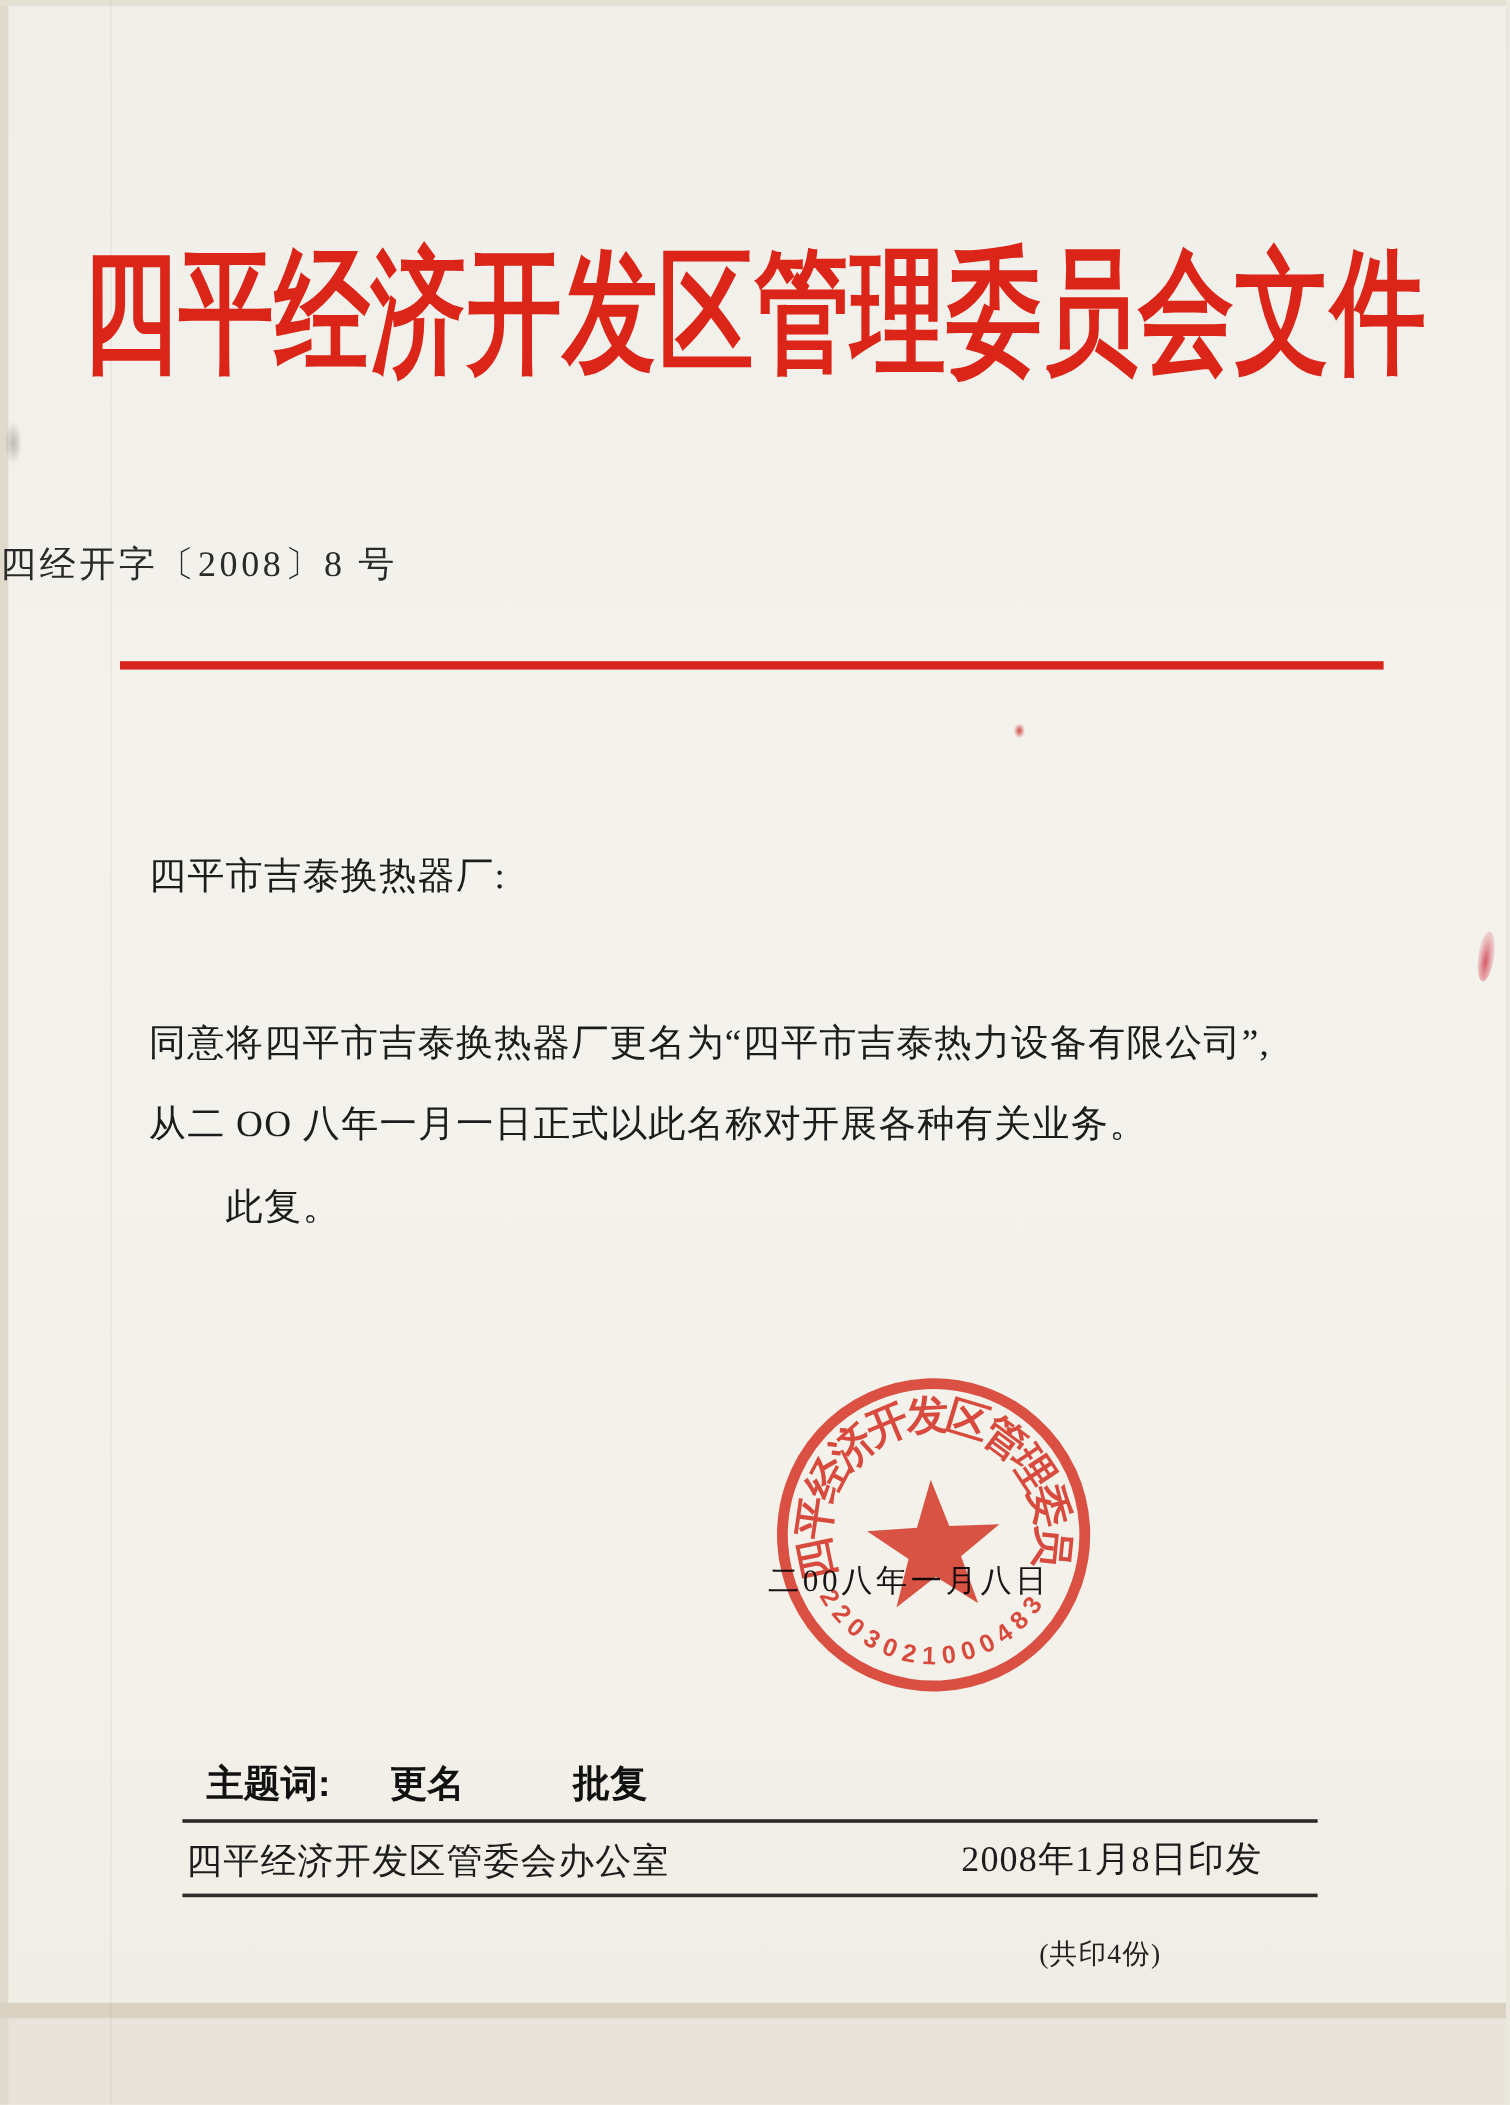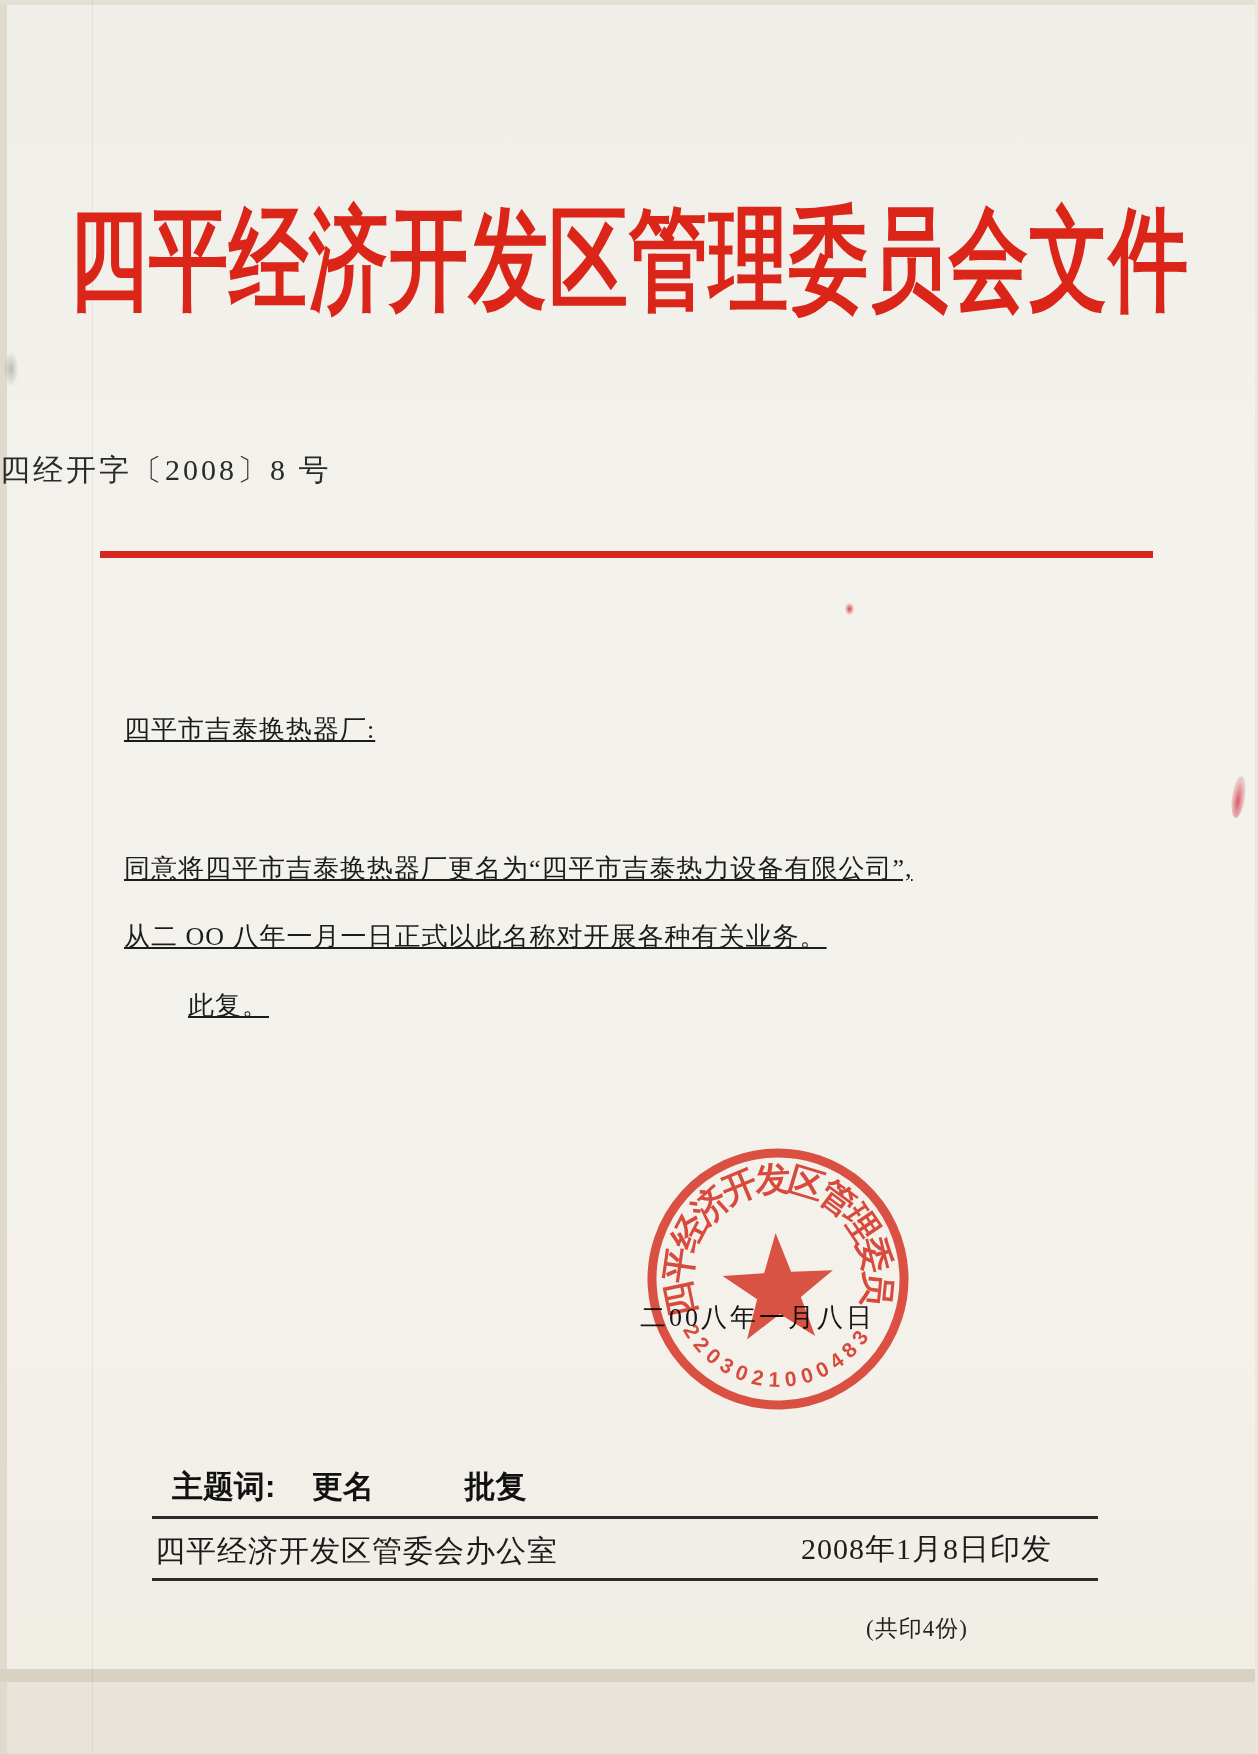--- a/index.html
+++ b/index.html
@@ -43,21 +43,21 @@
   .red-rule {
     position:absolute; left:100px; top:551px; width:1053px; height:7px;
     background:#d7261d; z-index:2;
   }
   .doc-title {
     position:absolute; left:322px; top:612px;
     font-family:"Liberation Sans", sans-serif;
     font-weight:bold; font-size:37px; letter-spacing:2px;
     color:#111; white-space:nowrap; z-index:2;
   }
-  .body-text { position:absolute; font-size:26px; line-height:40px; color:#1c1c1c; white-space:nowrap; z-index:2; letter-spacing:1px;text-decoration:underline;}
+  .body-text { position:absolute; font-size:31px; line-height:40px; color:#1c1c1c; white-space:nowrap; z-index:2; letter-spacing:1px;}
   .salutation { left:124px; top:710px; }
   .line-1 { left:188px; top:780px; }
   .line-2 { left:124px; top:849px; }
   .line-3 { left:124px; top:917px; }
   .closing { left:188px; top:986px; }
   .sign-date {
     position:absolute; left:640px; top:1300px;
     font-size:26px; letter-spacing:3px; color:#161616;
     white-space:nowrap; z-index:2;
   }
@@ -65,21 +65,21 @@
     position:absolute; left:626px; top:1122px; width:304px; height:314px;
     z-index:3; mix-blend-mode:multiply; opacity:0.92;
     transform:rotate(-3deg);
   }
   .kw-row {
     position:absolute; left:172px; top:1466px;
     font-family:"Liberation Sans", sans-serif;
     font-weight:bold; font-size:31px; color:#111;
     white-space:nowrap; z-index:2;
   }
-  .kw-row .kw-label { margin-right:28px; }
+  .kw-row .kw-label { margin-right:41px; }
   .kw-row .kw-item-1 { margin-right:82px; }
   .black-rule { position:absolute; left:152px; width:946px; height:3px; background:#2b2b2b; z-index:2; }
   .rule-a { top:1516px; }
   .rule-b { top:1578px; }
   .footer-office {
     position:absolute; left:155px; top:1531px;
     font-size:30px; letter-spacing:1px; color:#1c1c1c; white-space:nowrap; z-index:2;
   }
   .print-date {
     position:absolute; left:801px; top:1529px;

